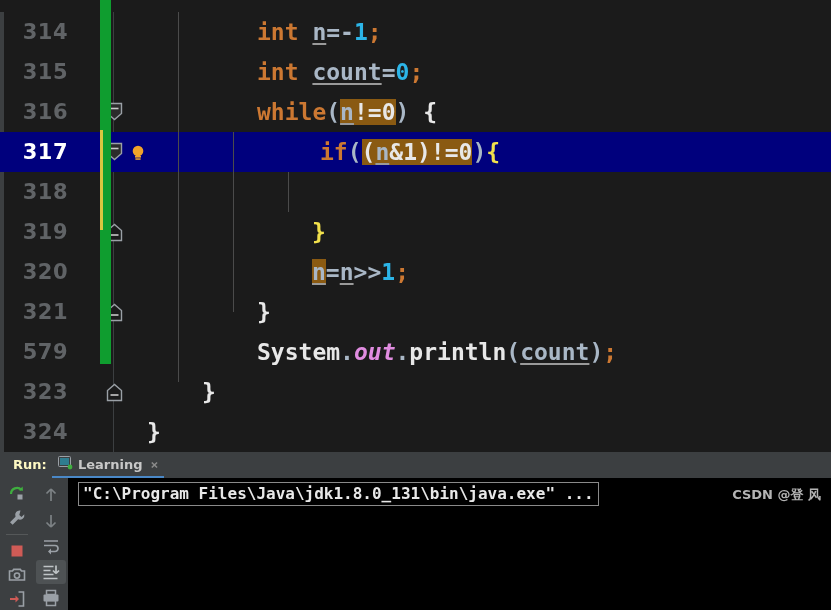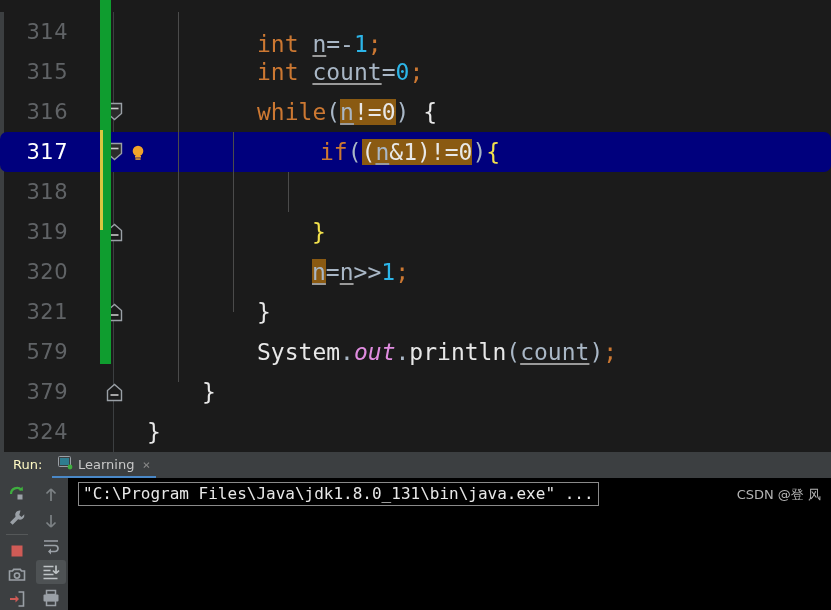--- a/index.html
+++ b/index.html
@@ -1,19 +1,19 @@
 <!DOCTYPE html>
 <html><head>
 <meta charset="utf-8">
 <style>
   * { margin:0; padding:0; box-sizing:border-box; }
   html,body{ width:831px; height:610px; overflow:hidden; background:#2b2b2b; }
   body{ font-family:"DejaVu Sans Mono","Liberation Mono",monospace; }
 
-  #root{ position:relative; width:831px; height:510px; background:#1b1b1b; }
+  #root{ position:relative; width:831px; height:510px; background:#1b1b1b;font-weight:bold; }
 
   
   .editor{ position:absolute; left:0; top:0; width:831px; height:452px;
            background:#1b1b1b; overflow:hidden; }
 
   .row{ position:relative; height:40px; width:831px; }
   .row.sel{ background:#00007d; }
   .row.sel .lnum{ color:#ffffff; }
 
   .lnum{ position:absolute; left:0; top:0; width:80px; height:40px;
@@ -105,37 +105,37 @@
     <div class="leftedge"></div>
     <div class="gutterline"></div>
 
     <div class="topstrip">
       
     </div>
 
     <div id="rows">
         <div class="row" style="top: 12px; position: absolute;">
           <div class="lnum" style="padding-right: 12px;">314</div>
-          <div class="code" style="left: 257px; margin-top: 12px;"><span class="kw">int</span> <span class="uline">n</span><span class="punc">=-</span><span class="num">1</span><span class="semi">;</span></div>
+          <div class="code" style="left: 257px;"><span class="kw">int</span> <span class="uline">n</span><span class="punc">=-</span><span class="num">1</span><span class="semi">;</span></div>
         </div>
         <div class="row" style="top: 52px; position: absolute;">
           <div class="lnum" style="padding-right: 12px;">315</div>
           <div class="code" style="left: 257px;"><span class="kw">int</span> <span class="uline">count</span><span class="punc">=</span><span class="num">0</span><span class="semi">;</span></div>
         </div>
         <div class="row" style="top: 92px; position: absolute;">
           <div class="lnum" style="padding-right: 12px;">316</div>
           <div class="fold" style="top: 10px;">
             <svg width="17" height="20" viewBox="0 0 17 20">
               <path d="M1.5 1.5h14v10l-7 6-7-6z" fill="#2b2b2b" stroke="#9aa0a6" stroke-width="1.4"></path>
               <path d="M4.5 6.5h8" stroke="#c8c8c8" stroke-width="1.6"></path>
             </svg>
           </div>
           <div class="code" style="left: 257px;"><span class="kw">while</span><span class="punc">(</span><span class="hl"><span class="uline">n</span><span class="white">!=</span><span class="white">0</span></span><span class="punc">)</span> <span class="brace">{</span></div>
         </div>
-        <div class="row sel" style="top: 132px; position: absolute; border-radius: 7px;">
+        <div class="row sel" style="top: 132px; position: absolute;">
           <div class="lnum" style="padding-right: 12px;">317</div>
           <div class="fold" style="top: 10px;">
             <svg width="17" height="20" viewBox="0 0 17 20">
               <path d="M1.5 1.5h14v10l-7 6-7-6z" fill="#2b2b2b" stroke="#9aa0a6" stroke-width="1.4"></path>
               <path d="M4.5 6.5h8" stroke="#c8c8c8" stroke-width="1.6"></path>
             </svg>
           </div>
           <div class="bulb" style="top: 12px;"><svg width="16" height="18" viewBox="0 0 16 18">
               <circle cx="8" cy="7" r="5.3" fill="#f0a32a"></circle>
               <rect x="5" y="12" width="6" height="1.6" fill="#f0a32a"></rect>
@@ -168,21 +168,21 @@
               <path d="M4.5 13h8" stroke="#c8c8c8" stroke-width="1.6"></path>
             </svg>
           </div>
           <div class="code" style="left: 257px;"><span class="brace">}</span></div>
         </div>
         <div class="row" style="top: 332px; position: absolute;">
           <div class="lnum" style="padding-right: 12px;">579</div>
           <div class="code" style="left: 257px;"><span class="ident">System</span><span class="punc">.</span><span class="fielditalic">out</span><span class="punc">.</span><span class="mth">println</span><span class="punc">(</span><span class="uline">count</span><span class="punc">)</span><span class="semi">;</span></div>
         </div>
         <div class="row" style="top: 372px; position: absolute;">
-          <div class="lnum" style="padding-right: 12px;">379</div>
+          <div class="lnum" style="padding-right: 12px;">323</div>
           <div class="fold" style="top: 10px;">
             <svg width="17" height="20" viewBox="0 0 17 20">
               <path d="M1.5 18.5v-10l7-6 7 6v10z" fill="#1b1b1b" stroke="#9aa0a6" stroke-width="1.4"></path>
               <path d="M4.5 13h8" stroke="#c8c8c8" stroke-width="1.6"></path>
             </svg>
           </div>
           <div class="code" style="left: 202px;"><span class="brace">}</span></div>
         </div>
         <div class="row" style="top: 412px; position: absolute;">
           <div class="lnum" style="padding-right: 12px;">324</div>

